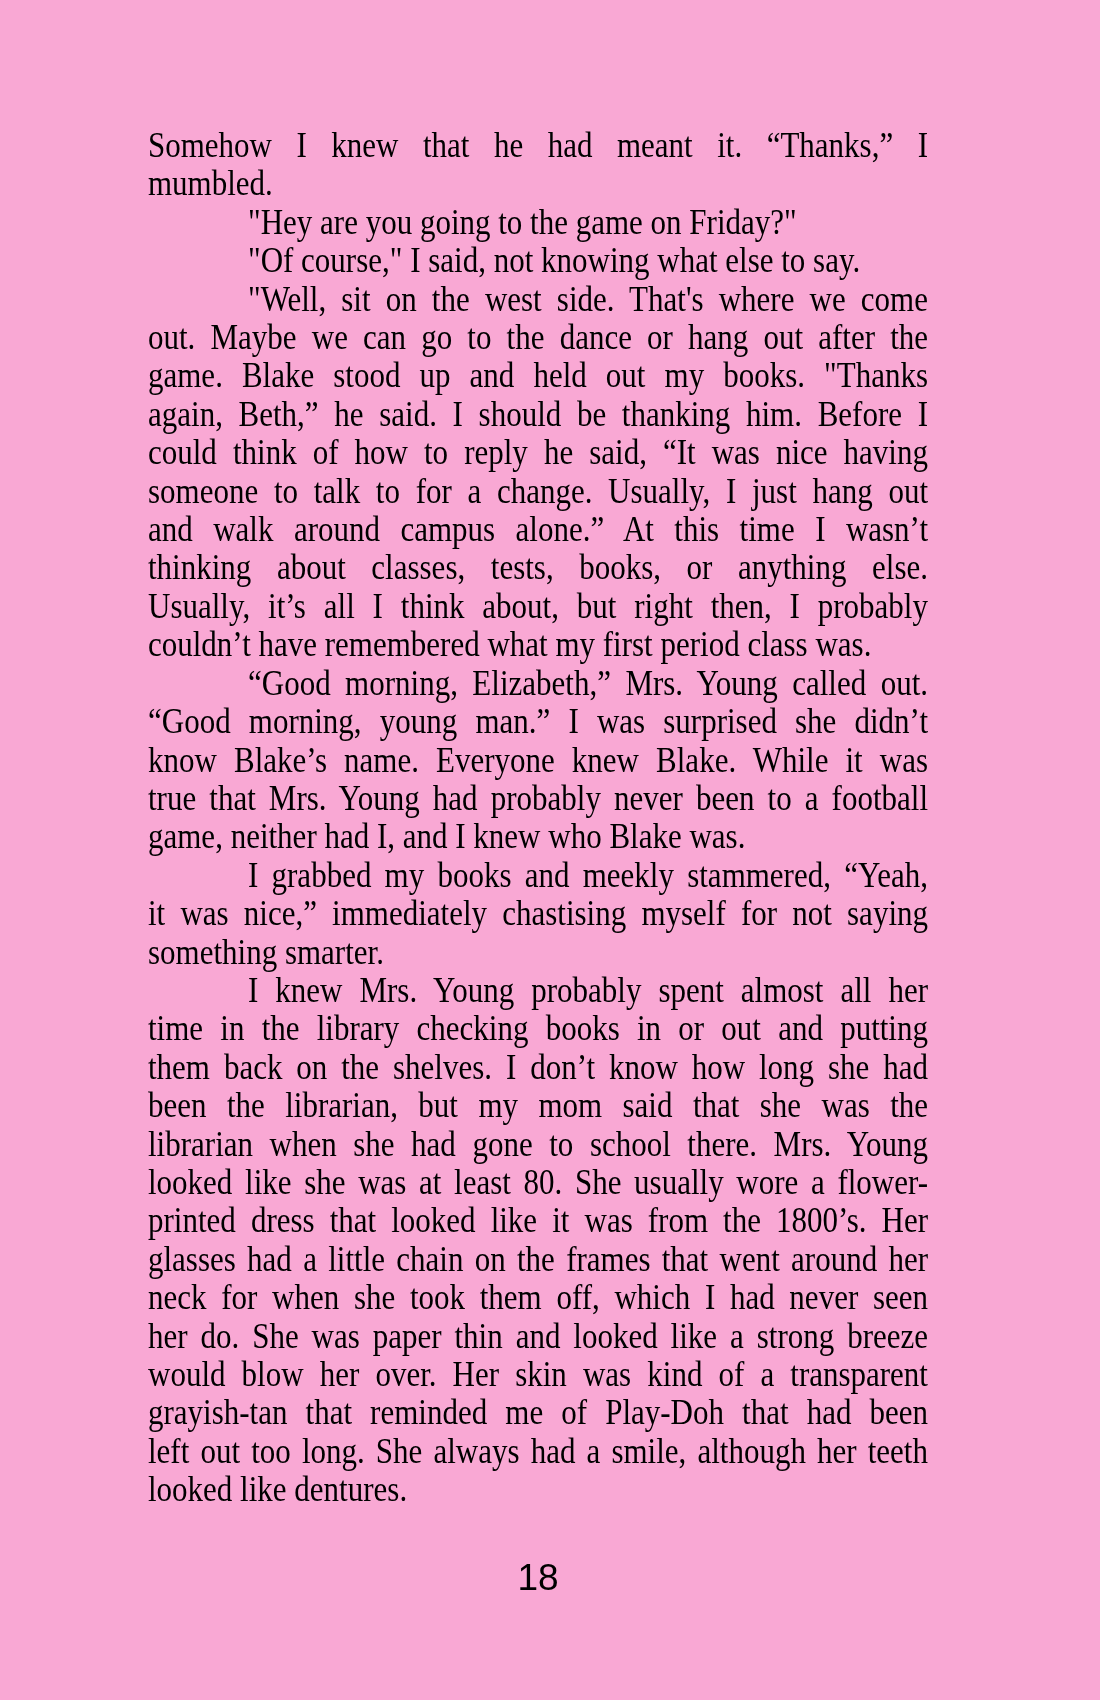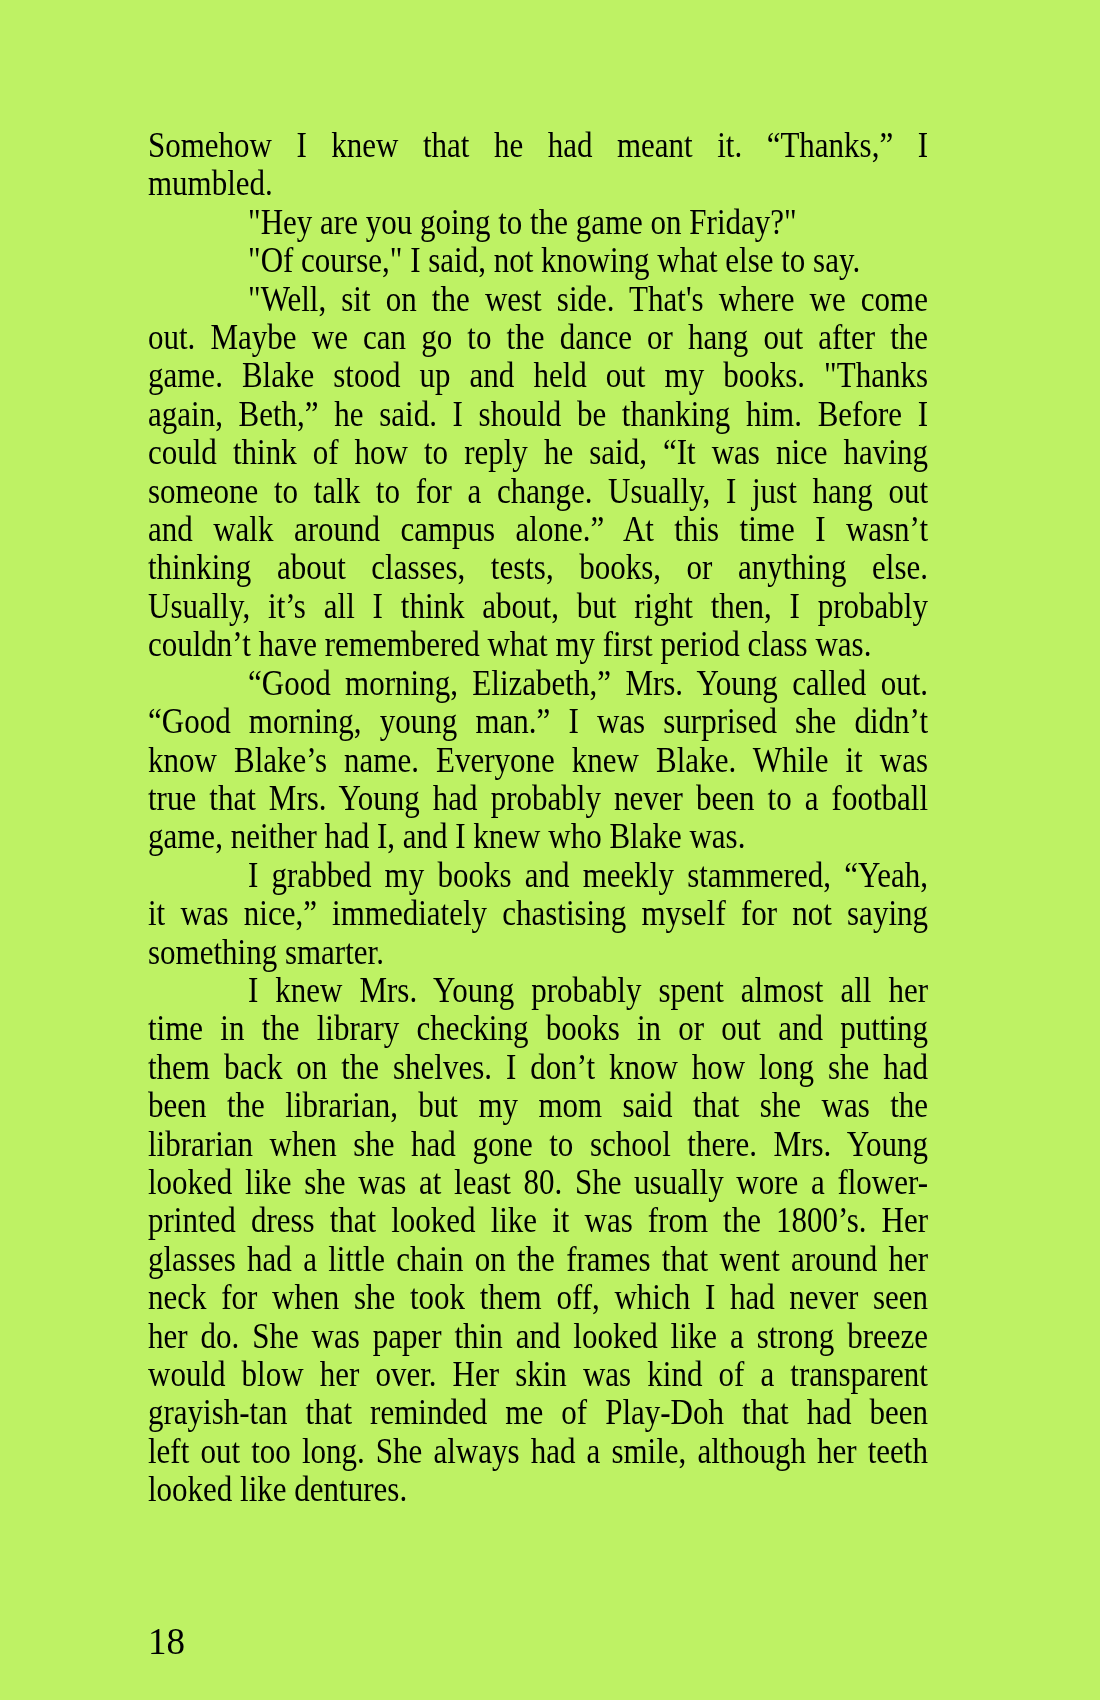--- a/index.html
+++ b/index.html
@@ -4,21 +4,21 @@
 <style>
   html, body {
     margin: 0;
     padding: 0;
     background: #ffffff;
   }
   #page {
     position: relative;
     width: 1100px;
     height: 1700px;
-    background: #bef264;
+    background: #f9a8d4;
     overflow: hidden;
     font-family: "Liberation Serif", "DejaVu Serif", serif;
     color: #000000;
   }
   #text-block {
     position: absolute;
     left: 148px;
     top: 126px;
     width: 780px;
     font-size: 31px;
@@ -34,23 +34,24 @@
     white-space: normal;
   }
   .line.last {
     text-align-last: left;
     -moz-text-align-last: left;
   }
   .line.indent { padding-left: 100px; }
   #page-number {
     position: absolute;
     left: 148px;
-    top: 1622px;
+    top: 1558px;
     width: 780px;
-    font-family: Liberation Serif, serif;
+    text-align: center;
+    font-family: Liberation Sans, sans-serif;
     font-size: 37px;
     line-height: 40px;
     color: #000000;
   }
 </style>
 </head>
 <body>
 
 <div id="page">
   <div id="text-block">

